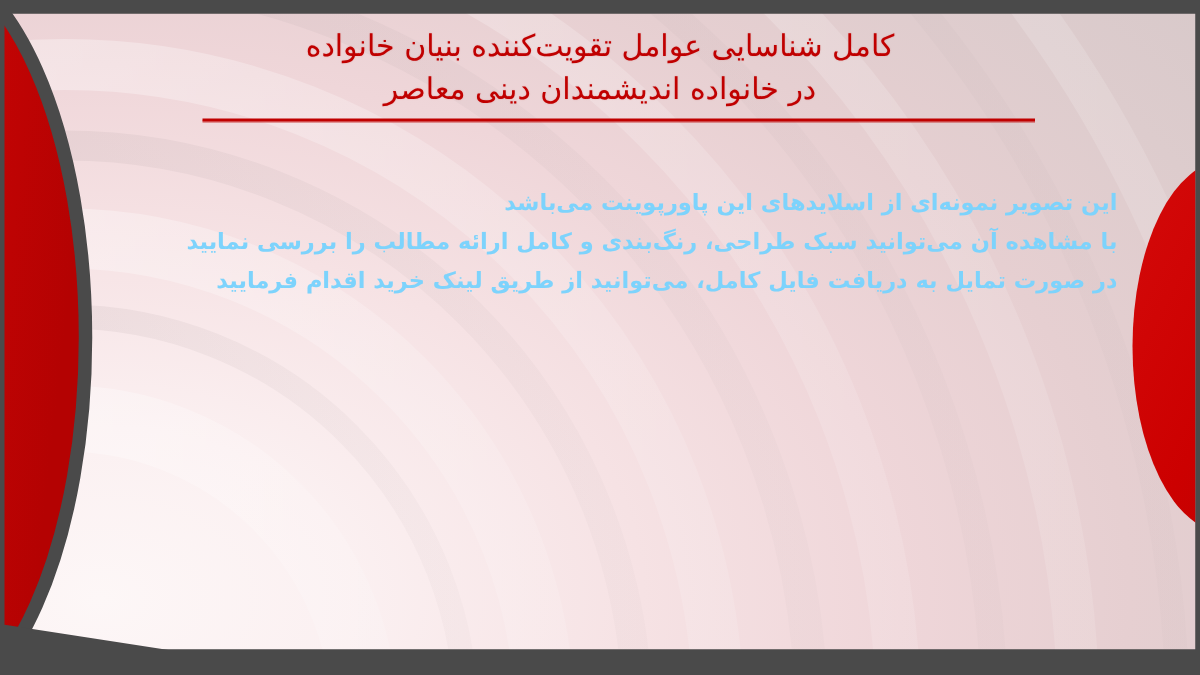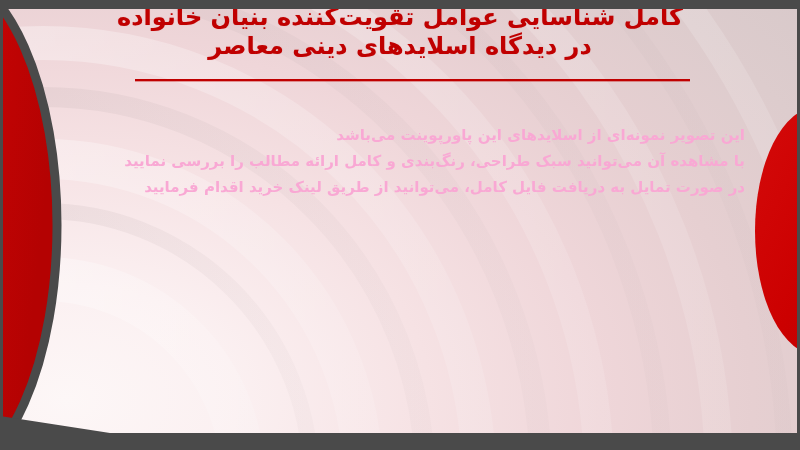--- a/index.html
+++ b/index.html
@@ -108,28 +108,28 @@
     width: 120px;
     height: 248px;
     z-index: 20;
   }
   .right-shape-wrap svg { display: block; }
 
   
   .title-block {
     position: absolute;
     left: 70px;
-    top: 3px;
+    top: 16px;
     width: 660px;
     z-index: 25;
     text-align: center;
     color: #c00000;
-    font-size: 24px;
+    font-size: 20px;
     line-height: 29px;
-    font-weight: 700;
+    font-weight: 400;
     direction: rtl;
     text-shadow: 0 0 1px rgba(192,0,0,0.25);
   }
   .title-line { white-space: nowrap; }
 
   .title-underline {
     position: absolute;
     left: 135px;
     top: 79px;
     width: 555px;
@@ -139,21 +139,21 @@
     z-index: 25;
   }
 
   .body-block {
     position: absolute;
     right: 55px;
     top: 122px;
     width: 690px;
     z-index: 25;
     text-align: right;
-    color: #f9a8d4;
+    color: #7dd3fc;
     font-size: 15px;
     line-height: 26px;
     direction: rtl;
     font-weight: 600;
   }
   .body-line { white-space: nowrap; }
 </style>
 </head>
 <body>
 
@@ -217,21 +217,21 @@
     </svg>
   </div>
 
   <div class="frame-top"></div>
   <div class="frame-bottom"></div>
   <div class="frame-left-edge"></div>
   <div class="frame-right-edge"></div>
 
   <div class="title-block">
     <div class="title-line">کامل شناسایی عوامل تقویت‌کننده بنیان خانواده</div>
-    <div class="title-line">در دیدگاه اسلایدهای دینی معاصر</div>
+    <div class="title-line">در خانواده اندیشمندان دینی معاصر</div>
   </div>
   <div class="title-underline"></div>
 
   <div class="body-block">
     <div class="body-line">این تصویر نمونه‌ای از اسلایدهای این پاورپوینت می‌باشد</div>
     <div class="body-line">با مشاهده آن می‌توانید سبک طراحی، رنگ‌بندی و کامل ارائه مطالب را بررسی نمایید</div>
     <div class="body-line">در صورت تمایل به دریافت فایل کامل، می‌توانید از طریق لینک خرید اقدام فرمایید</div>
   </div>
 
 </div>

